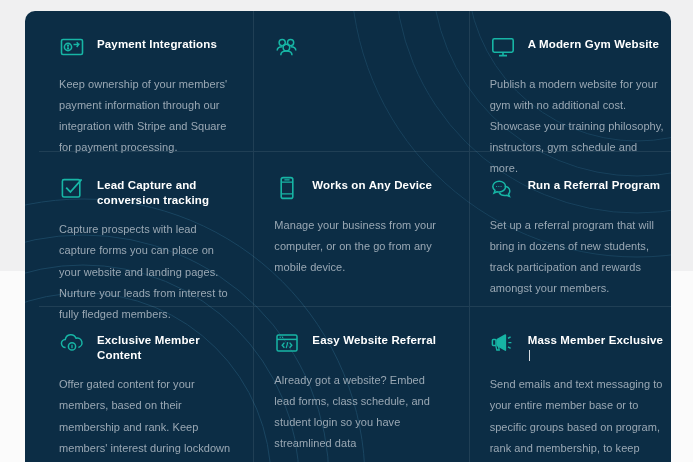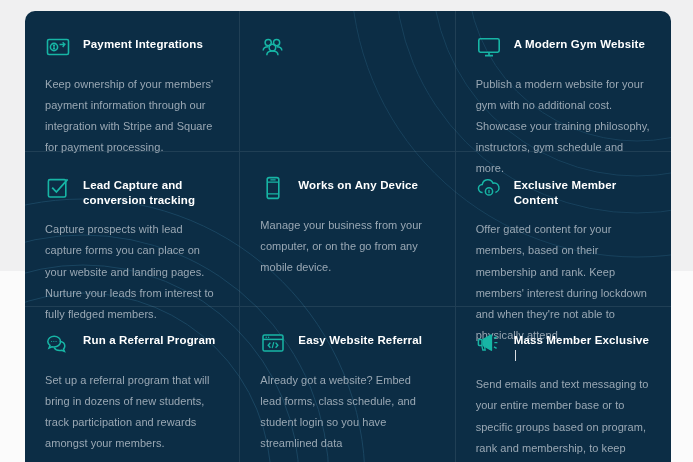--- a/index.html
+++ b/index.html
@@ -31,21 +31,21 @@
   }
 
   
   #arcs {
     position:absolute; left:0; top:0; width:646px; height:451px;
     pointer-events:none;
   }
 
   
   #grid {
-    position:absolute; left:0; top:0;
+    position:absolute; left:14px; top:0;
     width:646px; height:451px;
     display:grid;
     grid-template-columns:1fr 1fr 1fr;
     grid-template-rows:141px 155px 155px;
   }
   .cell {
     position:relative;
     padding:22px 20px 0 20px;
     border-right:1px solid rgba(255,255,255,0.085);
     border-bottom:1px solid rgba(255,255,255,0.085);
@@ -190,42 +190,42 @@
         </span>
         <div class="cell-title">Works on Any Device</div>
       </div>
       <div class="cell-body">Manage your business from your computer, or on the go from any mobile device.</div>
     </div>
 
     <div class="cell">
       <div class="cell-head">
         <span class="icon">
           <svg viewBox="0 0 26 26" fill="none" stroke="currentColor" stroke-width="1.5">
+            <path d="M13.6 11.6c0 3-2.9 5.4-6.4 5.4-.8 0-1.6-.1-2.3-.3L2 18l1-2.6A5 5 0 0 1 .8 11.6c0-3 2.9-5.4 6.4-5.4s6.4 2.4 6.4 5.4z" transform="translate(2 0)"></path>
+            <path d="M6.2 11.5h.9M8.4 11.5h.9M10.6 11.5h.9" stroke-width="1.2"></path>
+            <path d="M14.6 11.2c3 .4 5.2 2.4 5.2 4.9 0 1.1-.5 2.2-1.3 3l.9 2.3-2.6-1.2c-.7.2-1.4.3-2.1.3-2.5 0-4.6-1.2-5.5-2.9"></path>
+          </svg>
+        </span>
+        <div class="cell-title">Run a Referral Program</div>
+      </div>
+      <div class="cell-body">Set up a referral program that will bring in dozens of new students, track participation and rewards amongst your members.</div>
+    </div>
+
+    <div class="cell">
+      <div class="cell-head">
+        <span class="icon">
+          <svg viewBox="0 0 26 26" fill="none" stroke="currentColor" stroke-width="1.5">
             <path d="M6.6 17.4a4 4 0 0 1-.3-8 5.6 5.6 0 0 1 10.7-1.2 3.9 3.9 0 0 1 2.4 9.2"></path>
             <circle cx="13" cy="16.4" r="3.6"></circle>
             <path d="M13 14.8v3.4" stroke-width="1.3"></path>
           </svg>
         </span>
         <div class="cell-title">Exclusive Member Content</div>
       </div>
       <div class="cell-body">Offer gated content for your members, based on their membership and rank. Keep members' interest during lockdown and when they're not able to physically attend.</div>
-    </div>
-
-    <div class="cell">
-      <div class="cell-head">
-        <span class="icon">
-          <svg viewBox="0 0 26 26" fill="none" stroke="currentColor" stroke-width="1.5">
-            <path d="M13.6 11.6c0 3-2.9 5.4-6.4 5.4-.8 0-1.6-.1-2.3-.3L2 18l1-2.6A5 5 0 0 1 .8 11.6c0-3 2.9-5.4 6.4-5.4s6.4 2.4 6.4 5.4z" transform="translate(2 0)"></path>
-            <path d="M6.2 11.5h.9M8.4 11.5h.9M10.6 11.5h.9" stroke-width="1.2"></path>
-            <path d="M14.6 11.2c3 .4 5.2 2.4 5.2 4.9 0 1.1-.5 2.2-1.3 3l.9 2.3-2.6-1.2c-.7.2-1.4.3-2.1.3-2.5 0-4.6-1.2-5.5-2.9"></path>
-          </svg>
-        </span>
-        <div class="cell-title">Run a Referral Program</div>
-      </div>
-      <div class="cell-body">Set up a referral program that will bring in dozens of new students, track participation and rewards amongst your members.</div>
     </div>
 
     <div class="cell">
       <div class="cell-head">
         <span class="icon">
           <svg viewBox="0 0 26 26" fill="none" stroke="currentColor" stroke-width="1.5">
             <rect x="3" y="5" width="20" height="16" rx="1.6"></rect>
             <path d="M3 9.4h20"></path>
             <circle cx="6.2" cy="7.2" r="0.7" fill="currentColor" stroke="none"></circle>
             <circle cx="8.6" cy="7.2" r="0.7" fill="currentColor" stroke="none"></circle>

